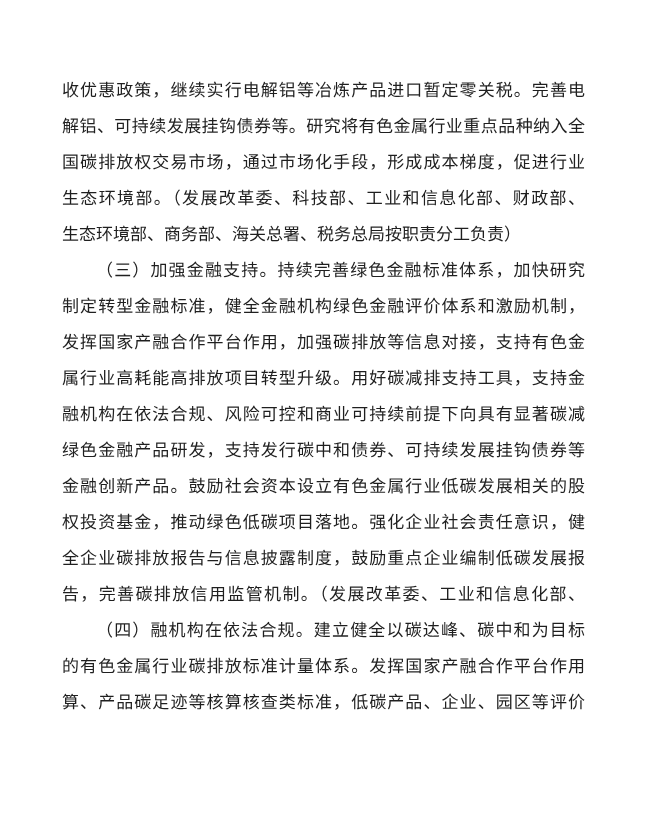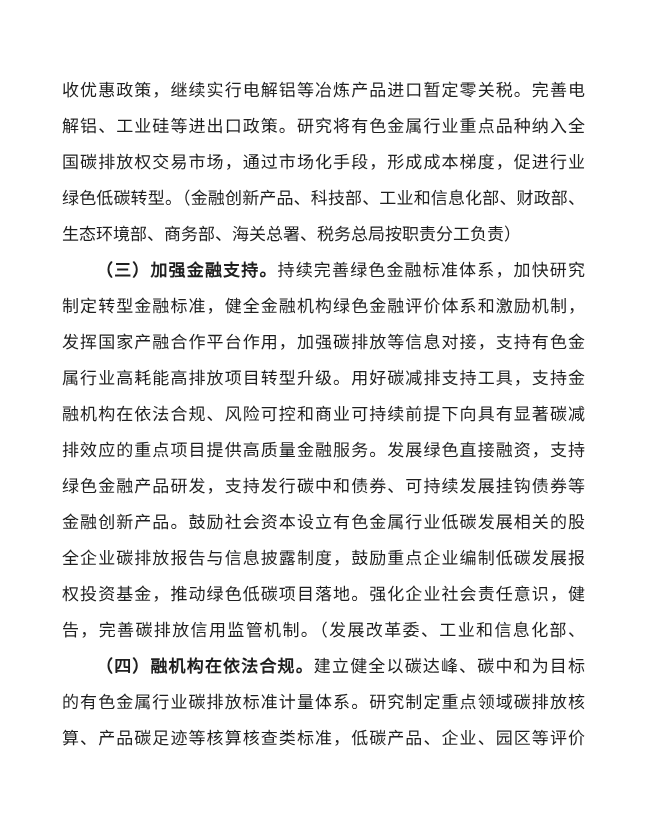--- a/index.html
+++ b/index.html
@@ -38,41 +38,40 @@
     text-justify: inter-character;
     overflow: visible;
   }
   .line.para-end {
     text-align-last: left;
   }
   .line.indent {
     text-indent: 2em;
   }
   .run.bold {
-    font-weight: bold;
+    font-weight: normal;
   }
 </style>
 </head>
 <body>
 
 <div class="page">
   <div class="textblock" style="color: rgb(31, 31, 31);">
       <div class="line"><span class="run">收优惠政策，继续实行电解铝等冶炼产品进口暂定零关税。完善电</span></div>
-      <div class="line"><span class="run">解铝、工业硅等进出口政策。研究将有色金属行业重点品种纳入全</span></div>
+      <div class="line"><span class="run">解铝、可持续发展挂钩债券等。研究将有色金属行业重点品种纳入全</span></div>
       <div class="line"><span class="run">国碳排放权交易市场，通过市场化手段，形成成本梯度，促进行业</span></div>
-      <div class="line"><span class="run">绿色低碳转型。（金融创新产品、科技部、工业和信息化部、财政部、</span></div>
+      <div class="line"><span class="run">生态环境部。（发展改革委、科技部、工业和信息化部、财政部、</span></div>
       <div class="line para-end"><span class="run">生态环境部、商务部、海关总署、税务总局按职责分工负责）</span></div>
       <div class="line indent"><span class="run bold">（三）加强金融支持。</span><span class="run">持续完善绿色金融标准体系，加快研究</span></div>
       <div class="line"><span class="run">制定转型金融标准，健全金融机构绿色金融评价体系和激励机制，</span></div>
       <div class="line"><span class="run">发挥国家产融合作平台作用，加强碳排放等信息对接，支持有色金</span></div>
       <div class="line"><span class="run">属行业高耗能高排放项目转型升级。用好碳减排支持工具，支持金</span></div>
       <div class="line"><span class="run">融机构在依法合规、风险可控和商业可持续前提下向具有显著碳减</span></div>
-      <div class="line"><span class="run">排效应的重点项目提供高质量金融服务。发展绿色直接融资，支持</span></div>
       <div class="line"><span class="run">绿色金融产品研发，支持发行碳中和债券、可持续发展挂钩债券等</span></div>
       <div class="line"><span class="run">金融创新产品。鼓励社会资本设立有色金属行业低碳发展相关的股</span></div>
+      <div class="line"><span class="run">权投资基金，推动绿色低碳项目落地。强化企业社会责任意识，健</span></div>
       <div class="line"><span class="run">全企业碳排放报告与信息披露制度，鼓励重点企业编制低碳发展报</span></div>
-      <div class="line"><span class="run">权投资基金，推动绿色低碳项目落地。强化企业社会责任意识，健</span></div>
       <div class="line"><span class="run">告，完善碳排放信用监管机制。（发展改革委、工业和信息化部、</span></div>
       <div class="line indent"><span class="run bold">（四）融机构在依法合规。</span><span class="run">建立健全以碳达峰、碳中和为目标</span></div>
-      <div class="line"><span class="run">的有色金属行业碳排放标准计量体系。研究制定重点领域碳排放核</span></div>
+      <div class="line"><span class="run">的有色金属行业碳排放标准计量体系。发挥国家产融合作平台作用</span></div>
       <div class="line"><span class="run">算、产品碳足迹等核算核查类标准，低碳产品、企业、园区等评价</span></div>
     </div>
 </div>
 
 </body></html>

